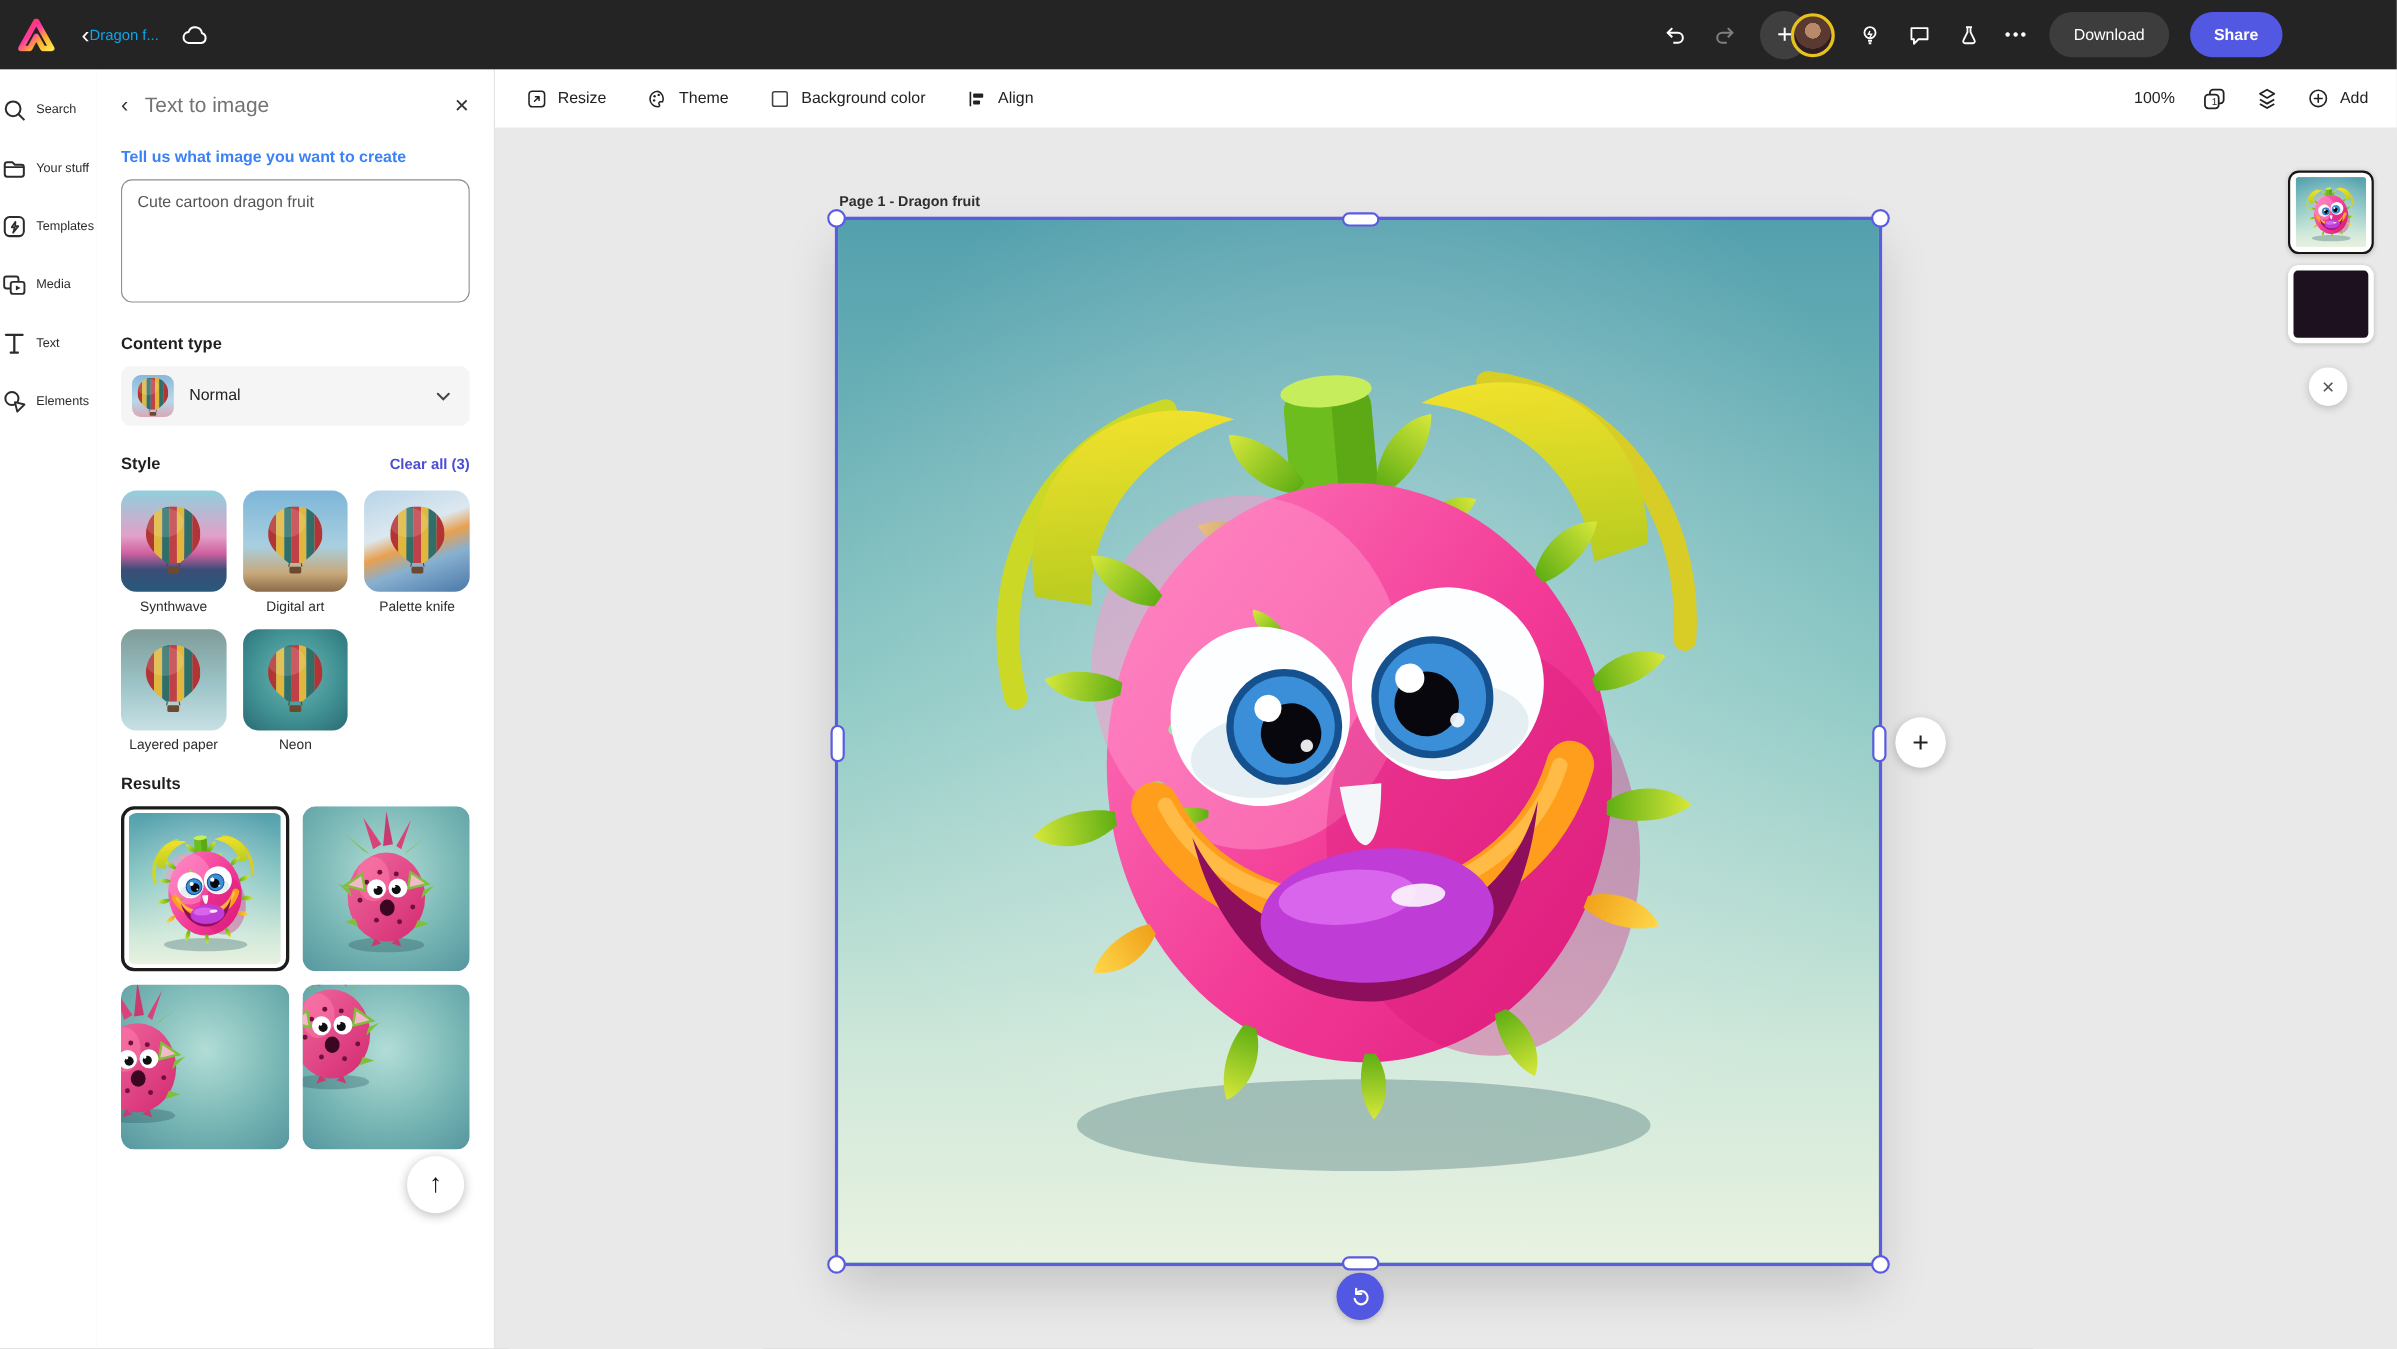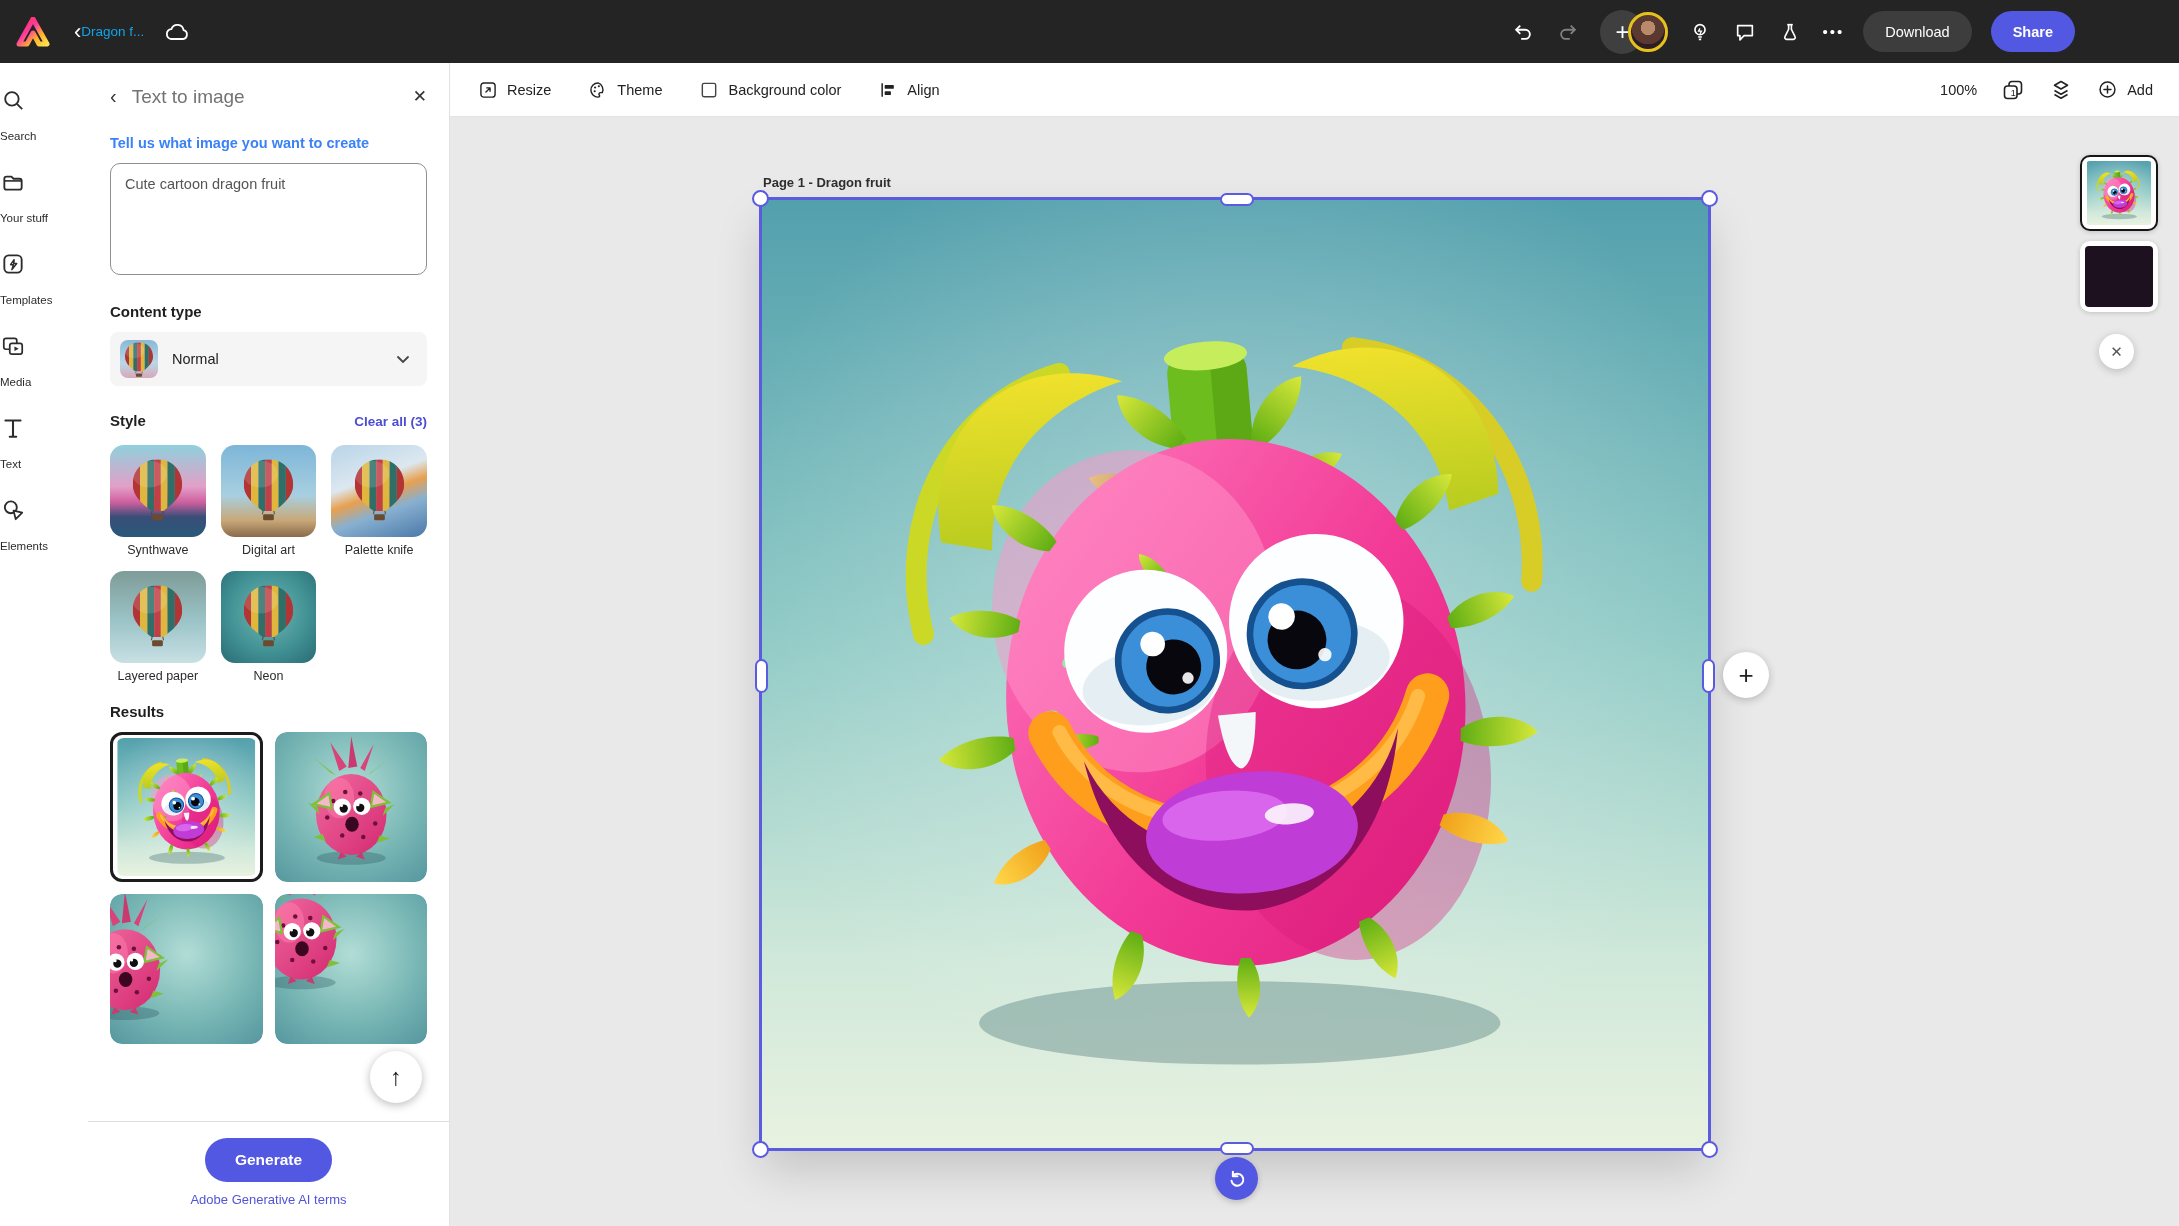--- a/index.html
+++ b/index.html
@@ -21,21 +21,21 @@
   .avatar{width:40px;height:40px;border-radius:50%;margin-left:-16px;border:3px solid #e8c21c;
           background:radial-gradient(circle at 50% 38%,#b98a6a 0 26%,#5a3a30 27% 60%,#2e1e24 61% 100%);
           box-sizing:border-box;cursor:pointer}
   .more{color:#fff;font-size:15px;letter-spacing:2px;cursor:pointer}
   .pill{height:41px;border-radius:21px;display:flex;align-items:center;padding:0 22px;
         font-size:14.5px;color:#fff;cursor:pointer;border:none}
   .dl{background:#3d3d3d}
   .share{background:#5258e2;font-weight:700}
   
   .rail{position:absolute;left:0;top:63px;width:88px;bottom:0;background:#fff;border-right:1px solid #efefef;z-index:30}
-  .rail-item{display:flex;flex-direction:column;align-items:flex-start;gap:17px;margin-top:27px;cursor:pointer}
+  .rail-item{display:flex;align-items:center;gap:7px;margin-top:27px;cursor:pointer}
   .rail-item:first-child{margin-top:24px}
   .rail-item span{font-size:11.5px;color:#2c2c2c}
   
   .panel{position:absolute;left:88px;top:63px;width:362px;bottom:0;background:#fff;
          border-right:1px solid #e2e2e2;box-sizing:border-box;z-index:30;overflow:hidden}
   .panel-inner{padding:0 22px}
   .p-head{display:flex;align-items:center;margin-top:22px}
   .p-back{font-size:20px;color:#333;cursor:pointer}
   .p-title{font-size:19px;font-weight:400;margin-left:15px;color:#737373}
   .p-close{margin-left:auto;font-size:17px;color:#333;cursor:pointer}
@@ -486,24 +486,20 @@
               <svg viewBox="40 30 120 120">
                 <use href="#df-stand"></use>
               </svg>
             </div>
         </div>
       </div>
     </div>
 
     <div class="scrolltop">↑</div>
 
-    <div class="p-foot">
-      <button class="gen">Generate</button>
-      <div class="terms">Adobe Generative AI terms</div>
-    </div>
   </aside>
 
   <div class="ctoolbar">
     <div class="ct-item">
       <svg width="20" height="20" viewBox="0 0 24 24">
           <rect x="3.5" y="3.5" width="17" height="17" rx="3.5" fill="none" stroke="#222" stroke-width="1.7"></rect>
           <path d="M9.5 14.5 L14.5 9.5 M14.5 9.5 h-4 M14.5 9.5 v4" fill="none" stroke="#222" stroke-width="1.6" stroke-linecap="round"></path>
         </svg>
       <span>Resize</span>
     </div>

